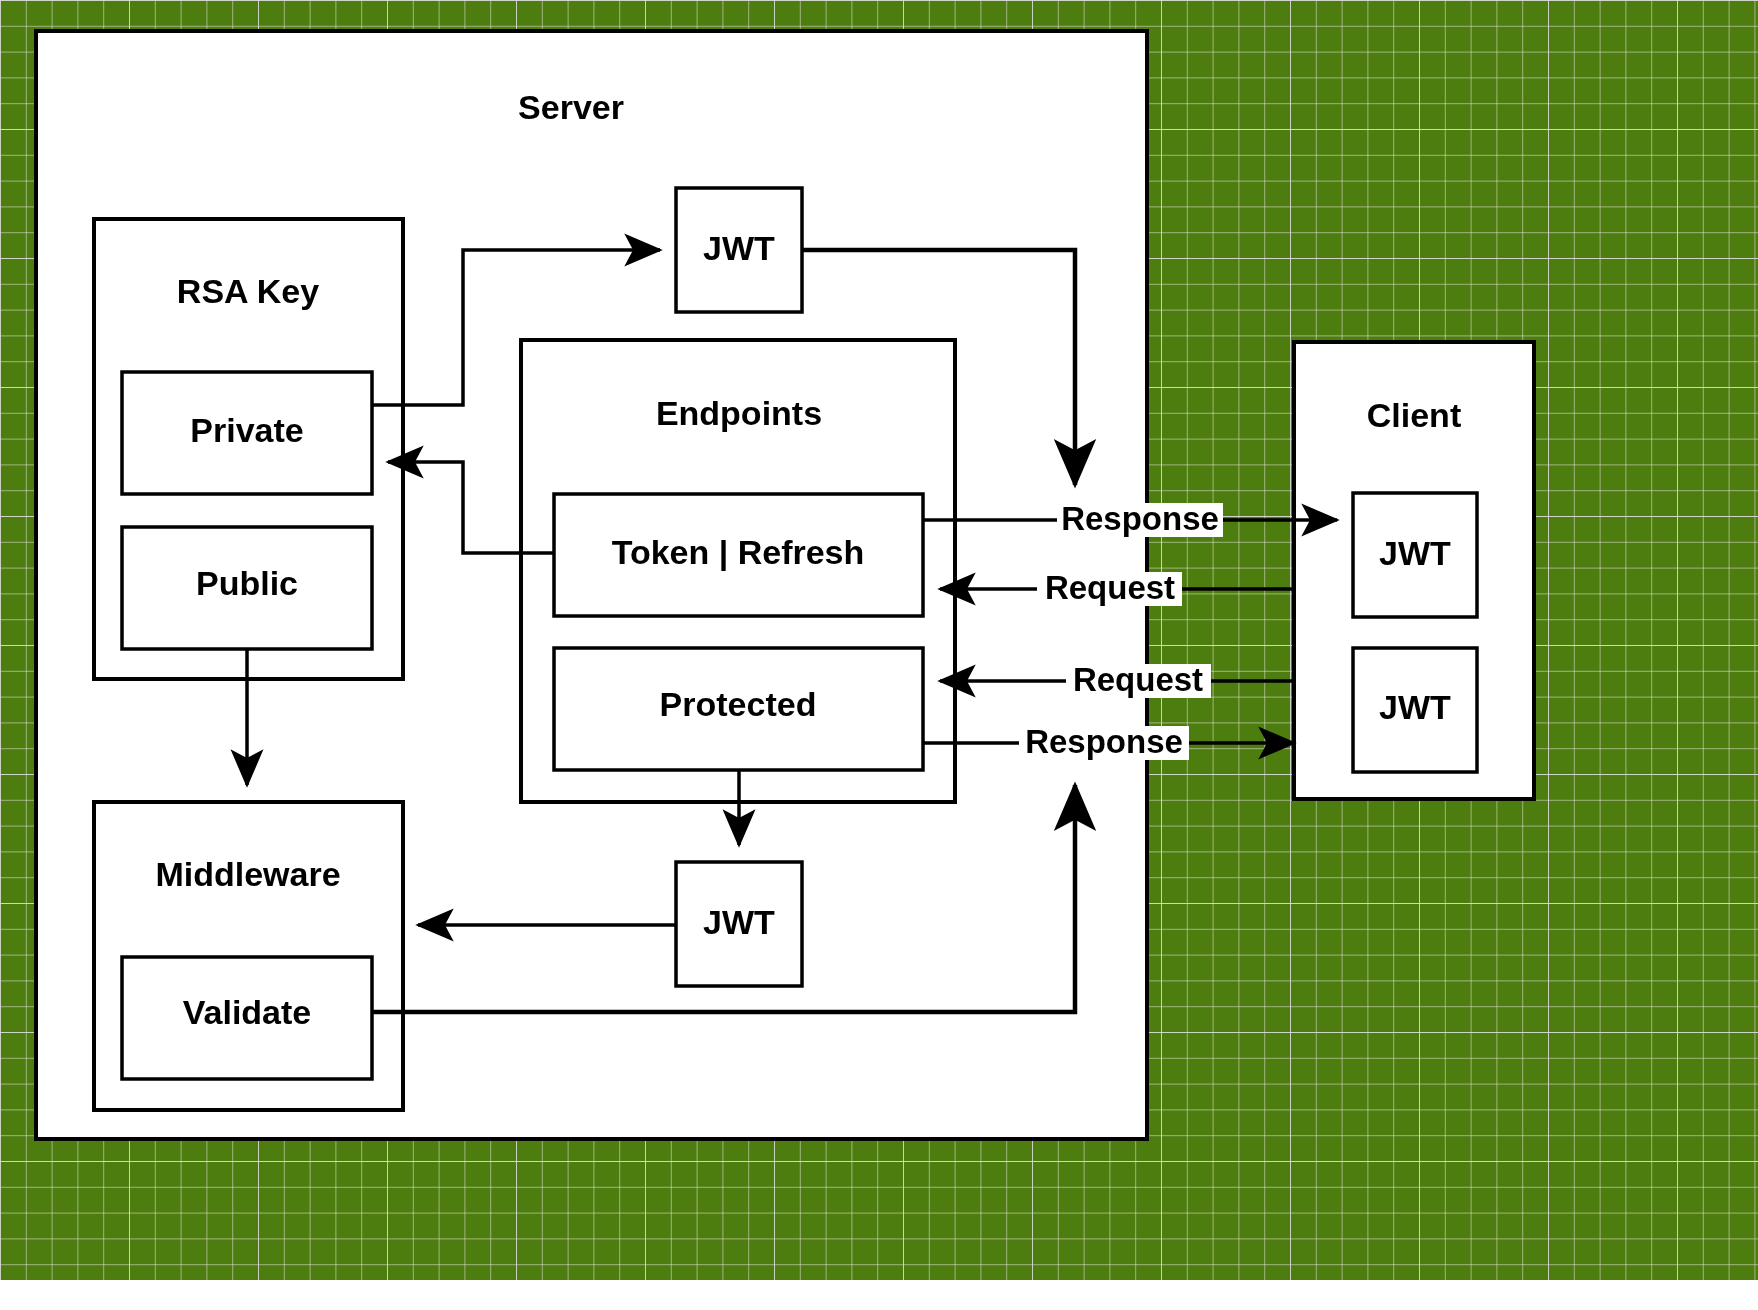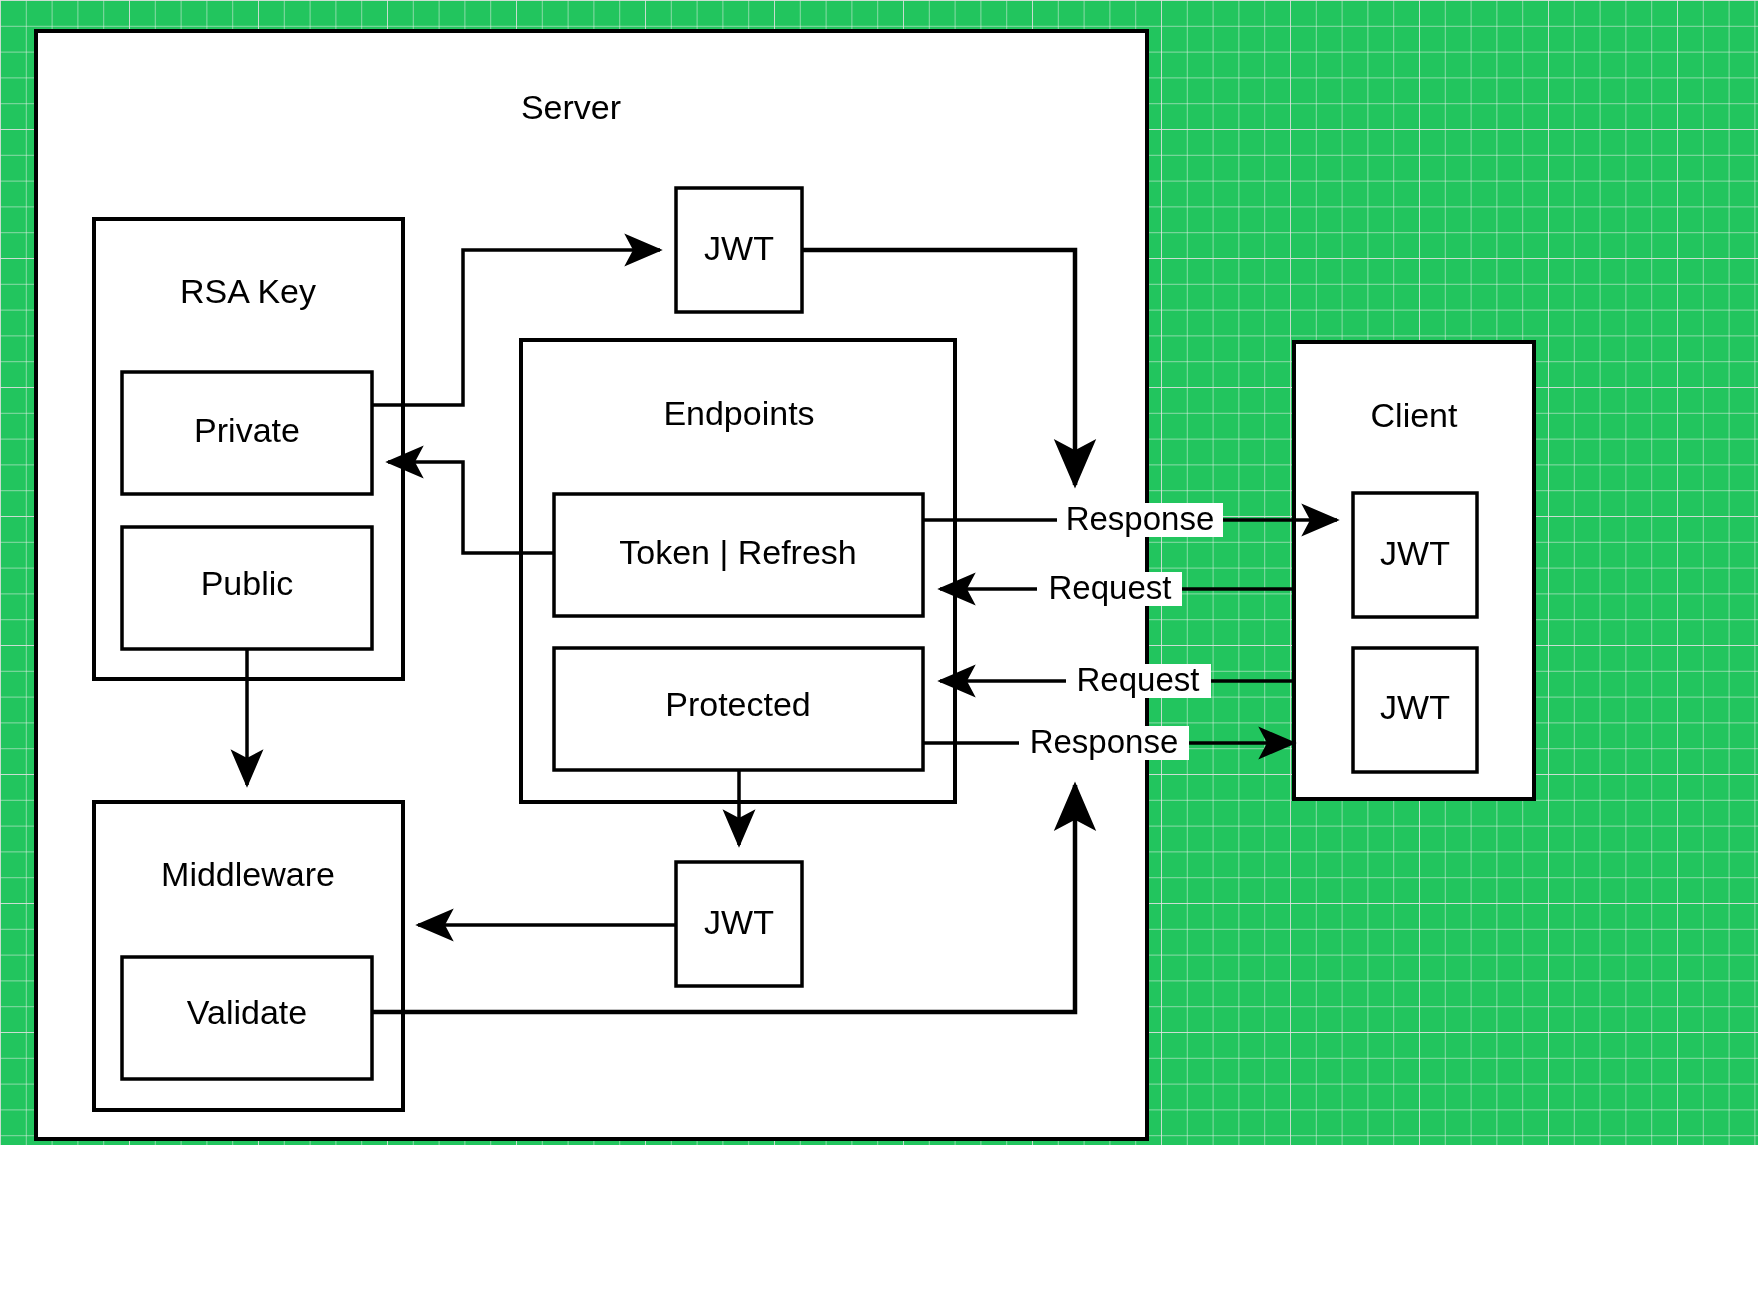--- a/index.html
+++ b/index.html
@@ -4,23 +4,24 @@
 <style>
   html, body {
     margin: 0;
     padding: 0;
     background: #ffffff;
     font-family: "Liberation Sans", sans-serif;
   }
   #canvas {
     position: relative;
     width: 1758px;
-    height: 1145px;
-    background: #22c55e;
+    height: 1280px;
+    background: #4d7c0f;
     overflow: hidden;
+    font-weight: bold;
   }
   #grid {
     position: absolute;
     inset: 0;
     width: 1758px;
     height: 1310px;
     pointer-events: none;
   }
   #diagram {
     position: absolute;

